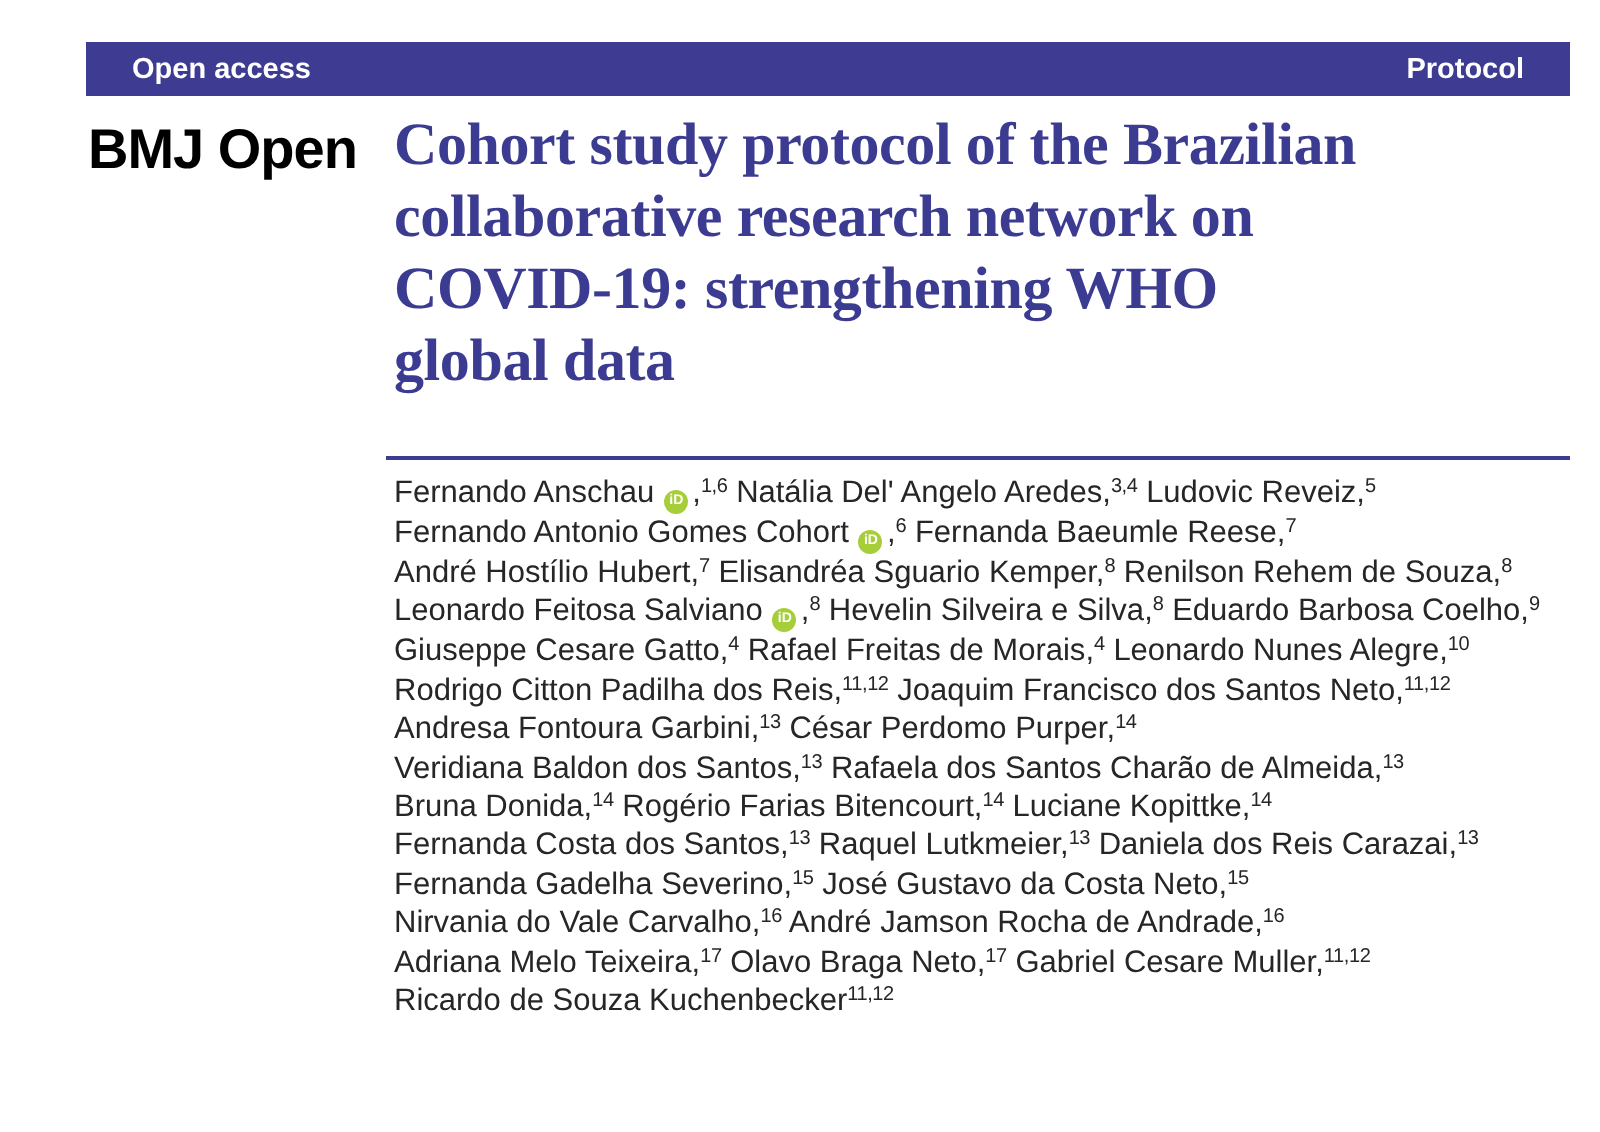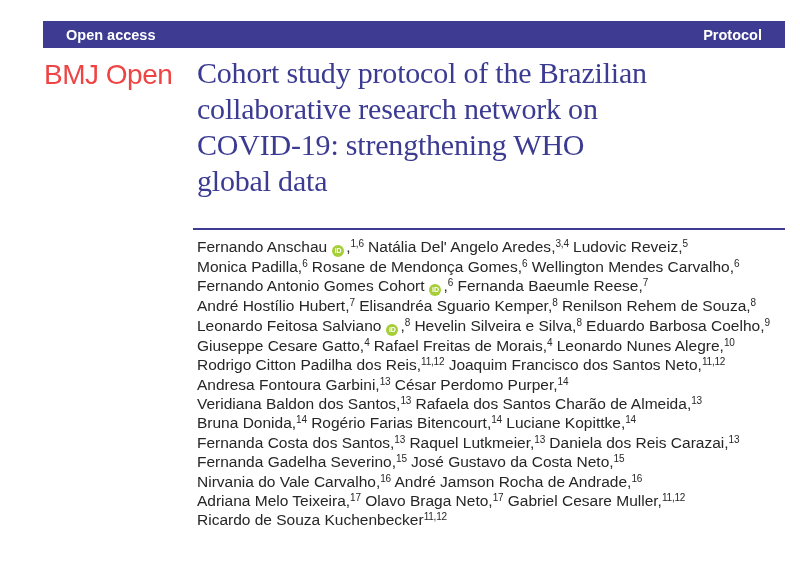--- a/index.html
+++ b/index.html
@@ -22,30 +22,30 @@
     padding: 0 23px;
     box-sizing: border-box;
     color: #ffffff;
     font-size: 14.5px;
     font-weight: bold;
   }
   .logo {
     position: absolute;
     left: 44px; top: 59px;
     font-size: 28px;
-    font-weight: normal;
+    font-weight: bold;
     letter-spacing: -0.5px;
-    color: #ef4444;
+    color: #000000;
   }
   .title {
     position: absolute;
     left: 197px; top: 55px;
     width: 580px;
     font-family: "Liberation Serif", "DejaVu Serif", serif;
-    font-weight: normal;
+    font-weight: bold;
     font-size: 30px;
     line-height: 36px;
     color: #3c3b92;
     letter-spacing: -0.2px;
   }
   .rule {
     position: absolute;
     left: 193px; top: 228px;
     width: 592px; height: 2px;
     background: #3d3c92;
@@ -95,21 +95,20 @@
   <div>Cohort study protocol of the Brazilian</div>
   <div>collaborative research network on</div>
   <div>COVID-19: strengthening WHO</div>
   <div>global data</div>
 </div>
 
 <div class="rule"></div>
 
 <div class="authors">
     <div class="author-line"><span>Fernando Anschau</span><span class="orcid">iD</span>,<sup>1,6</sup> <span>Natália Del' Angelo Aredes</span>,<sup>3,4</sup> <span>Ludovic Reveiz</span>,<sup>5</sup> </div>
-    <div class="author-line"><span>Monica Padilla</span>,<sup>6</sup> <span>Rosane de Mendonça Gomes</span>,<sup>6</sup> <span>Wellington Mendes Carvalho</span>,<sup>6</sup> </div>
     <div class="author-line"><span>Fernando Antonio Gomes Cohort</span><span class="orcid">iD</span>,<sup>6</sup> <span>Fernanda Baeumle Reese</span>,<sup>7</sup> </div>
     <div class="author-line"><span>André Hostílio Hubert</span>,<sup>7</sup> <span>Elisandréa Sguario Kemper</span>,<sup>8</sup> <span>Renilson Rehem de Souza</span>,<sup>8</sup> </div>
     <div class="author-line"><span>Leonardo Feitosa Salviano</span><span class="orcid">iD</span>,<sup>8</sup> <span>Hevelin Silveira e Silva</span>,<sup>8</sup> <span>Eduardo Barbosa Coelho</span>,<sup>9</sup> </div>
     <div class="author-line"><span>Giuseppe Cesare Gatto</span>,<sup>4</sup> <span>Rafael Freitas de Morais</span>,<sup>4</sup> <span>Leonardo Nunes Alegre</span>,<sup>10</sup> </div>
     <div class="author-line"><span>Rodrigo Citton Padilha dos Reis</span>,<sup>11,12</sup> <span>Joaquim Francisco dos Santos Neto</span>,<sup>11,12</sup> </div>
     <div class="author-line"><span>Andresa Fontoura Garbini</span>,<sup>13</sup> <span>César Perdomo Purper</span>,<sup>14</sup> </div>
     <div class="author-line"><span>Veridiana Baldon dos Santos</span>,<sup>13</sup> <span>Rafaela dos Santos Charão de Almeida</span>,<sup>13</sup> </div>
     <div class="author-line"><span>Bruna Donida</span>,<sup>14</sup> <span>Rogério Farias Bitencourt</span>,<sup>14</sup> <span>Luciane Kopittke</span>,<sup>14</sup> </div>
     <div class="author-line"><span>Fernanda Costa dos Santos</span>,<sup>13</sup> <span>Raquel Lutkmeier</span>,<sup>13</sup> <span>Daniela dos Reis Carazai</span>,<sup>13</sup> </div>
     <div class="author-line"><span>Fernanda Gadelha Severino</span>,<sup>15</sup> <span>José Gustavo da Costa Neto</span>,<sup>15</sup> </div>

